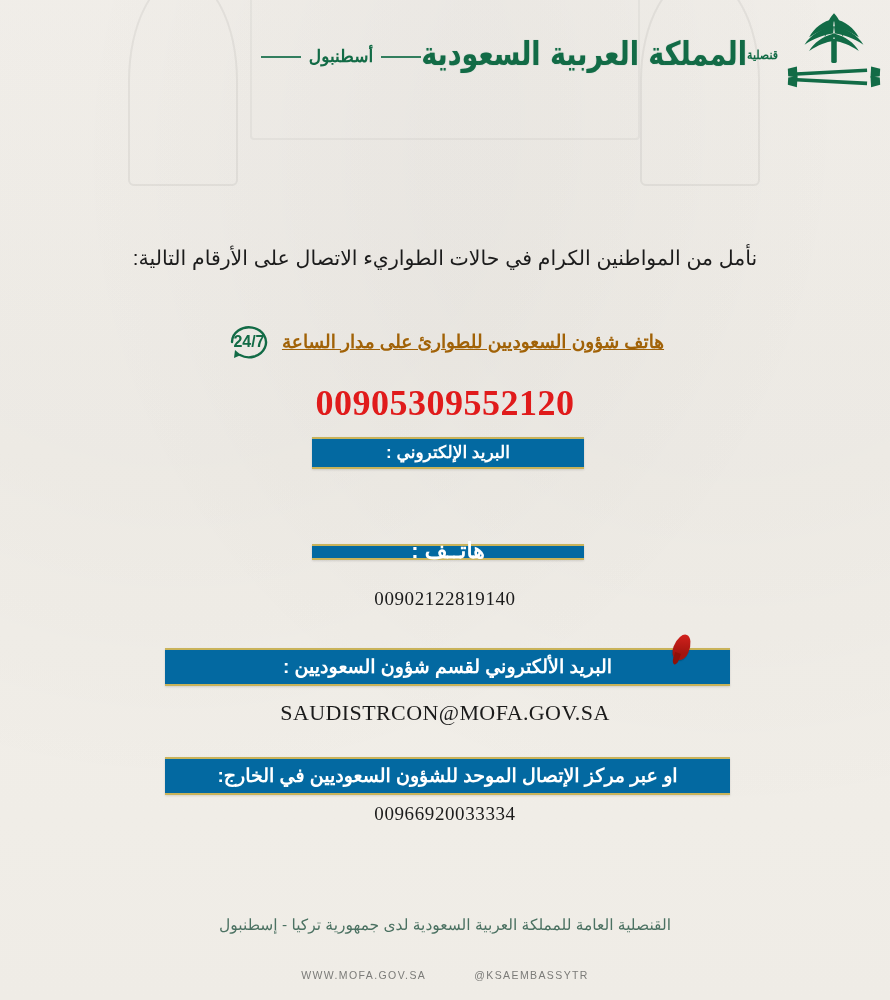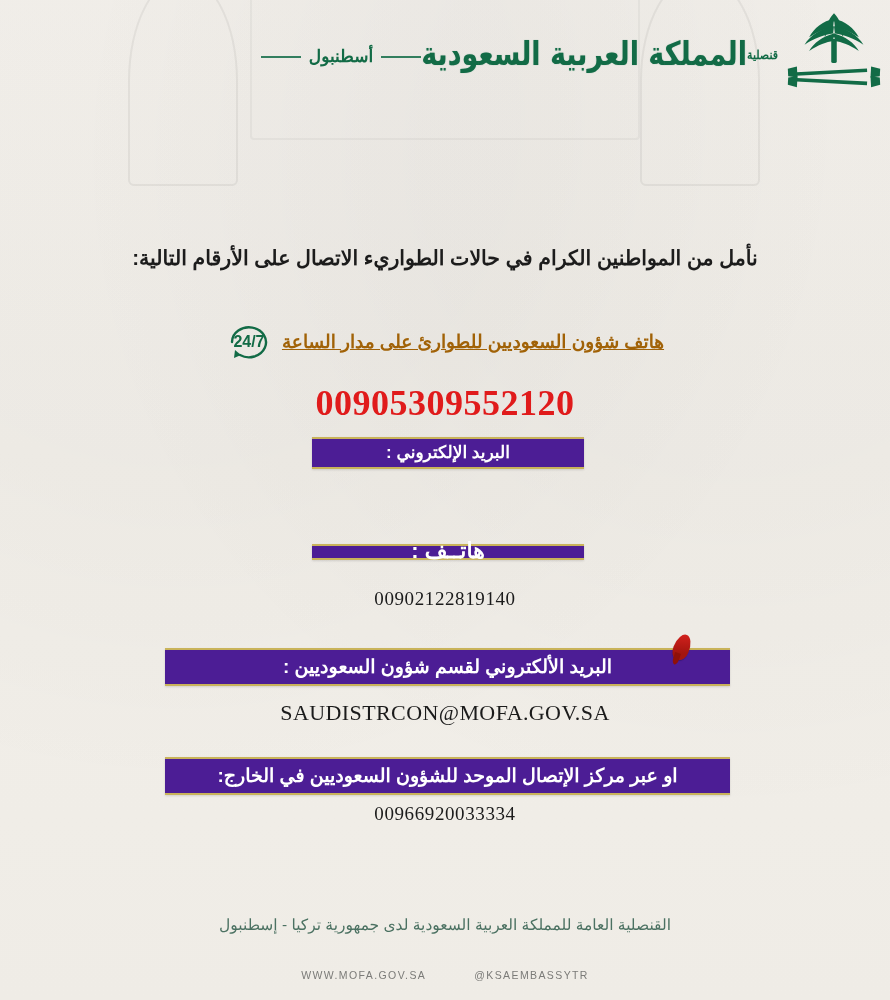--- a/index.html
+++ b/index.html
@@ -72,21 +72,21 @@
     color: #126b46; font-size: 17px; font-weight: bold;
   }
 
   
   .intro {
     position: absolute;
     top: 243px; left: 0; right: 0;
     text-align: center;
     color: #1c1c1c;
     font-size: 20.5px;
-    font-weight: bold;
+    font-weight: normal;
     letter-spacing: 0px;
     padding: 0 70px;
     line-height: 1.45;
   }
 
   
   .headline-row {
     position: absolute;
     top: 322px; left: 0; right: 0;
     display: flex; align-items: center; justify-content: center; gap: 10px;
@@ -118,21 +118,21 @@
     font-family: "Liberation Serif", serif;
     font-size: 36px;
     font-weight: bold;
     letter-spacing: 0.5px;
     direction: ltr;
   }
 
   
   .bar {
     position: absolute;
-    background: #4c1d95;
+    background: #0369a1;
     color: #ffffff;
     font-weight: bold;
     display: flex; align-items: center; justify-content: center;
     border-top: 2px solid #c9b35a;
     border-bottom: 2px solid #c9b35a;
     box-shadow: 0 1px 2px rgba(0,0,0,0.12);
   }
   .bar span { display: inline-block; transform: translateY(-1px); }
 
   .val {

